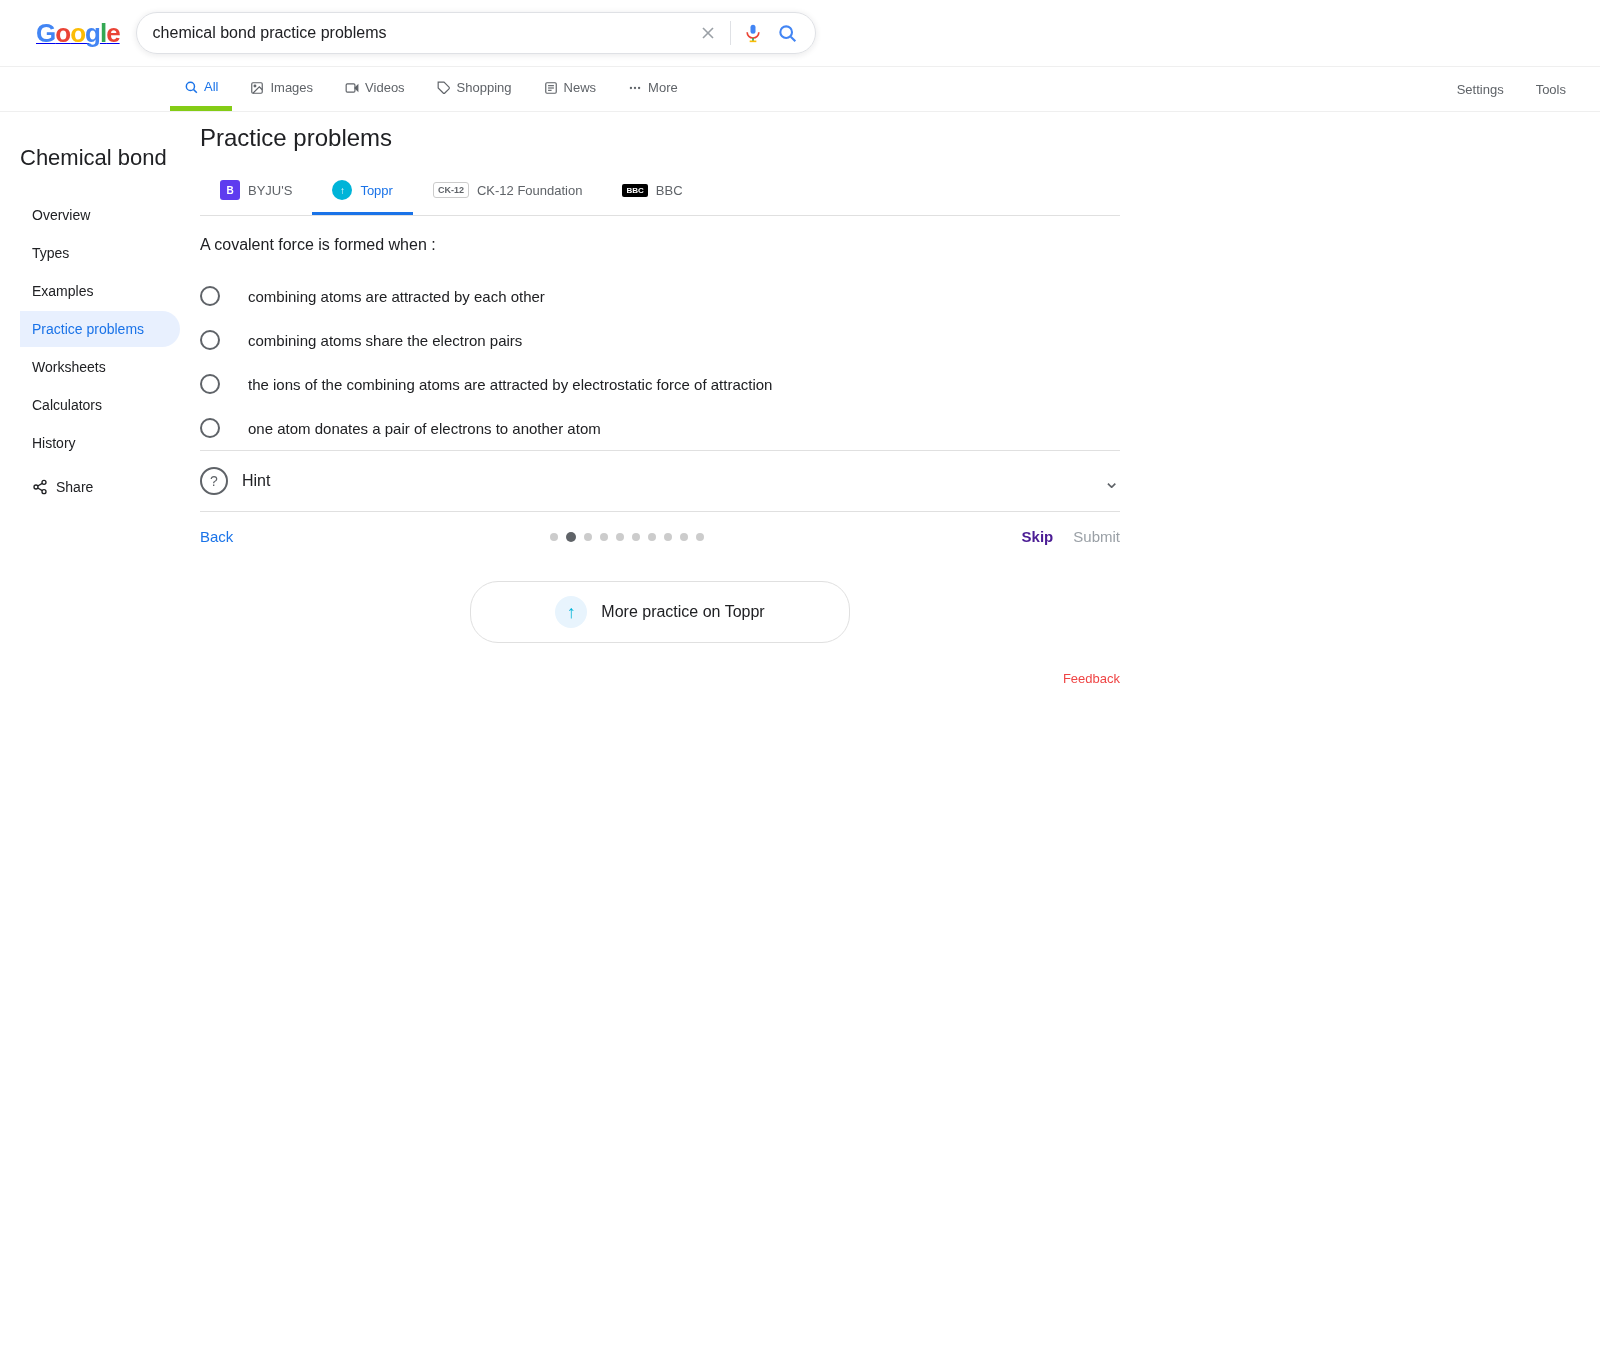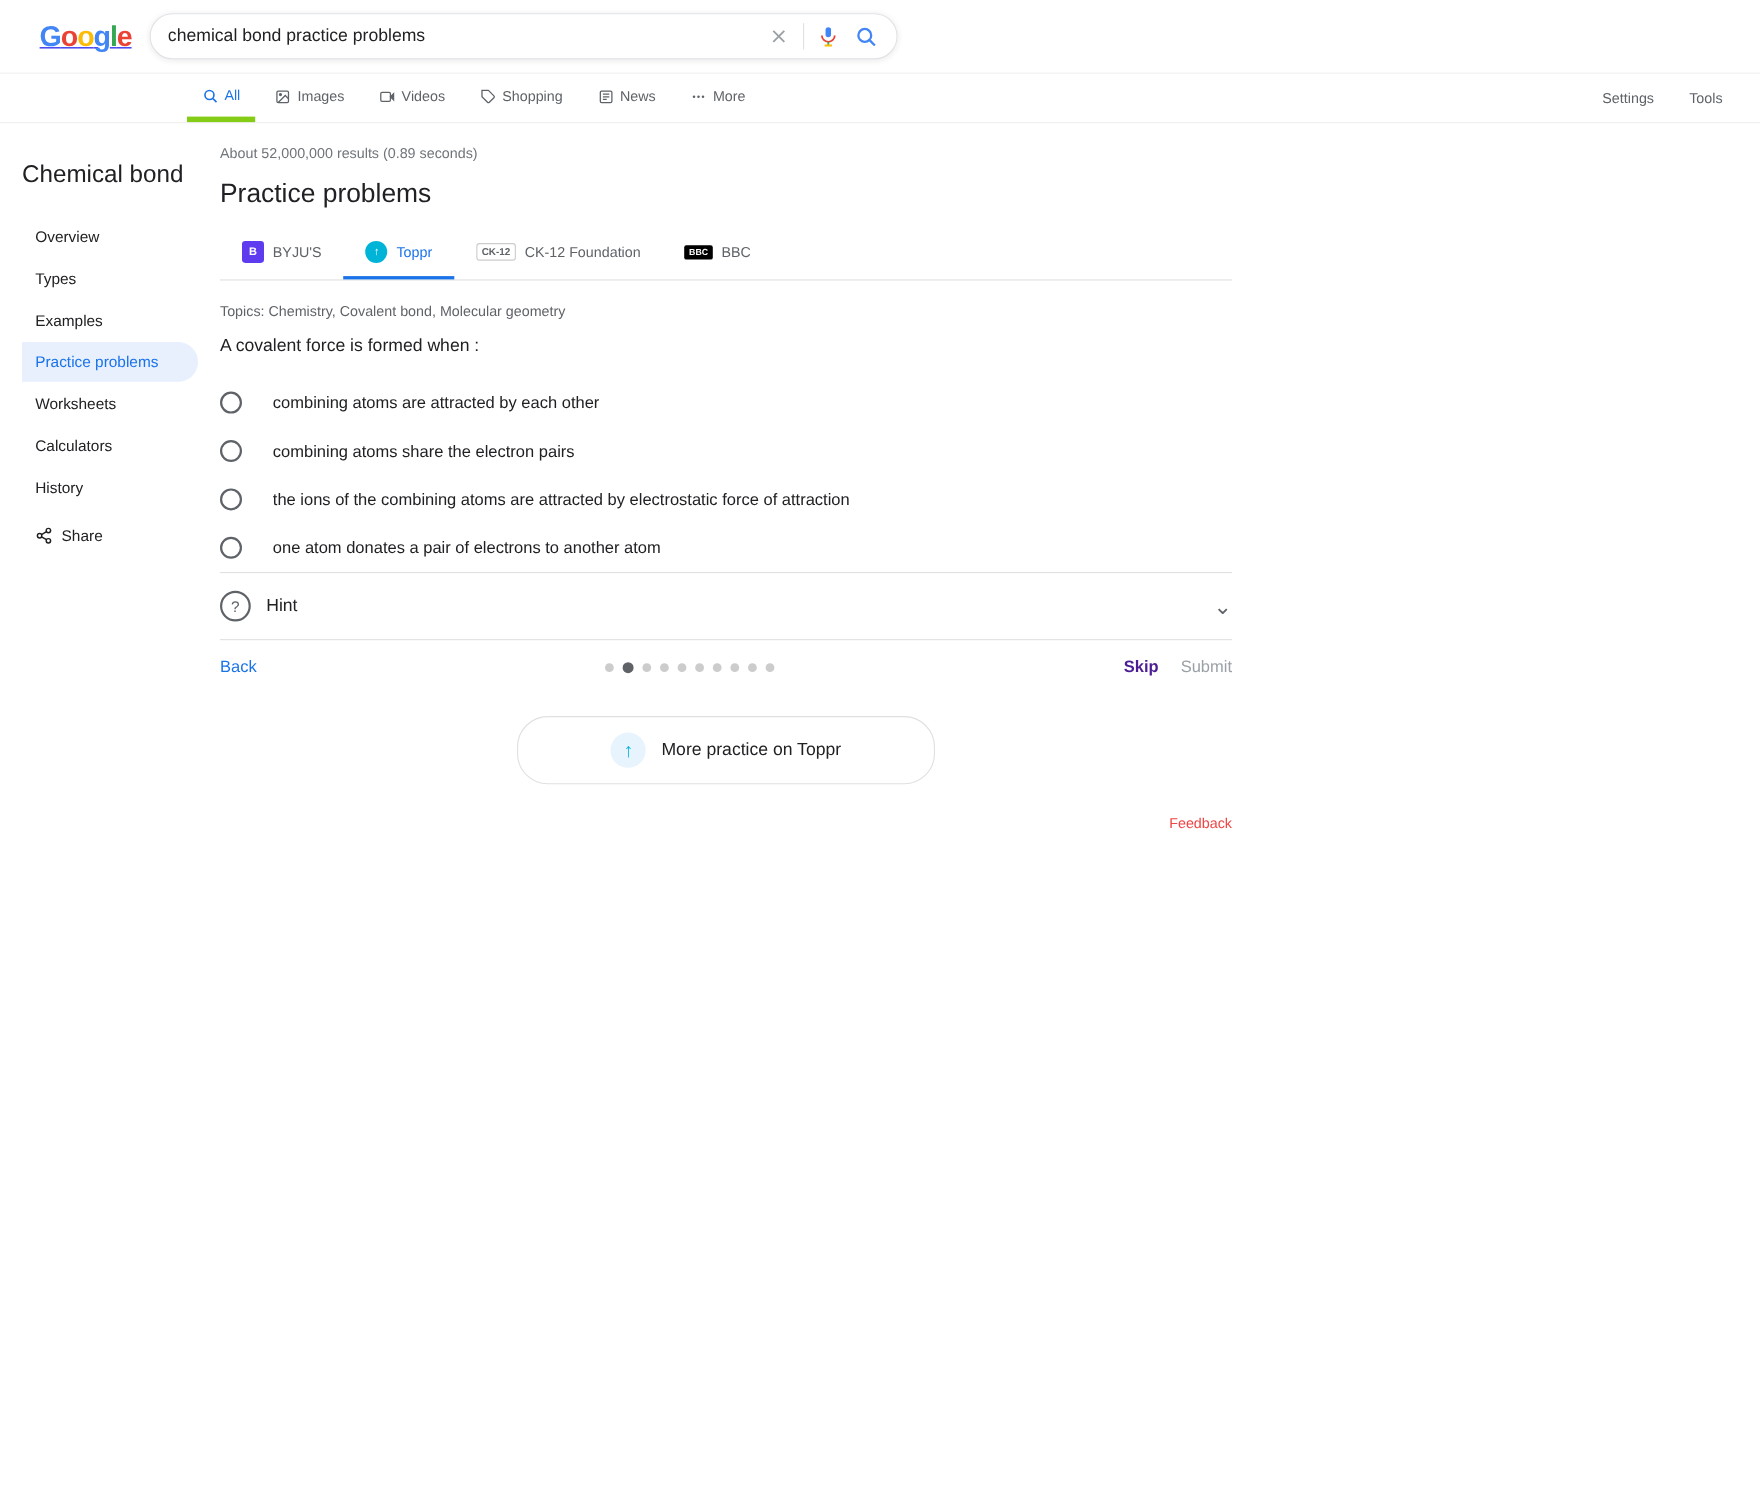--- a/index.html
+++ b/index.html
@@ -198,21 +198,20 @@
           <circle cx="6" cy="12" r="3"></circle>
           <circle cx="18" cy="19" r="3"></circle>
         <line x1="8.59" y1="13.51" x2="15.42" y2="17.49"></line>
           <line x1="15.41" y1="6.51" x2="8.59" y2="10.49"></line>
       </svg>
       <span>Share</span>
     </div>
   </div>
 
   <div class="content">
-    <div class="results-count">About 52,000,000 results (0.89 seconds)</div>
     <h1 class="practice-title">Practice problems</h1>
 
     <div class="source-tabs">
       <div class="source-tab">
         <div class="source-tab-logo byju-logo">B</div>
         <span>BYJU'S</span>
       </div>
       <div class="source-tab active">
         <div class="source-tab-logo toppr-logo">↑</div>
         <span>Toppr</span>
@@ -220,21 +219,20 @@
       <div class="source-tab">
         <div class="ck12-logo">CK-12</div>
         <span>CK-12 Foundation</span>
       </div>
       <div class="source-tab">
         <div class="bbc-logo">BBC</div>
         <span>BBC</span>
       </div>
     </div>
 
-    <div class="topics">Topics: Chemistry, Covalent bond, Molecular geometry</div>
 
     <div class="question-text">A covalent force is formed when :</div>
 
     <div class="option">
       <div class="option-radio"></div>
       <span class="option-text">combining atoms are attracted by each other</span>
     </div>
     <div class="option">
       <div class="option-radio"></div>
       <span class="option-text">combining atoms share the electron pairs</span>

